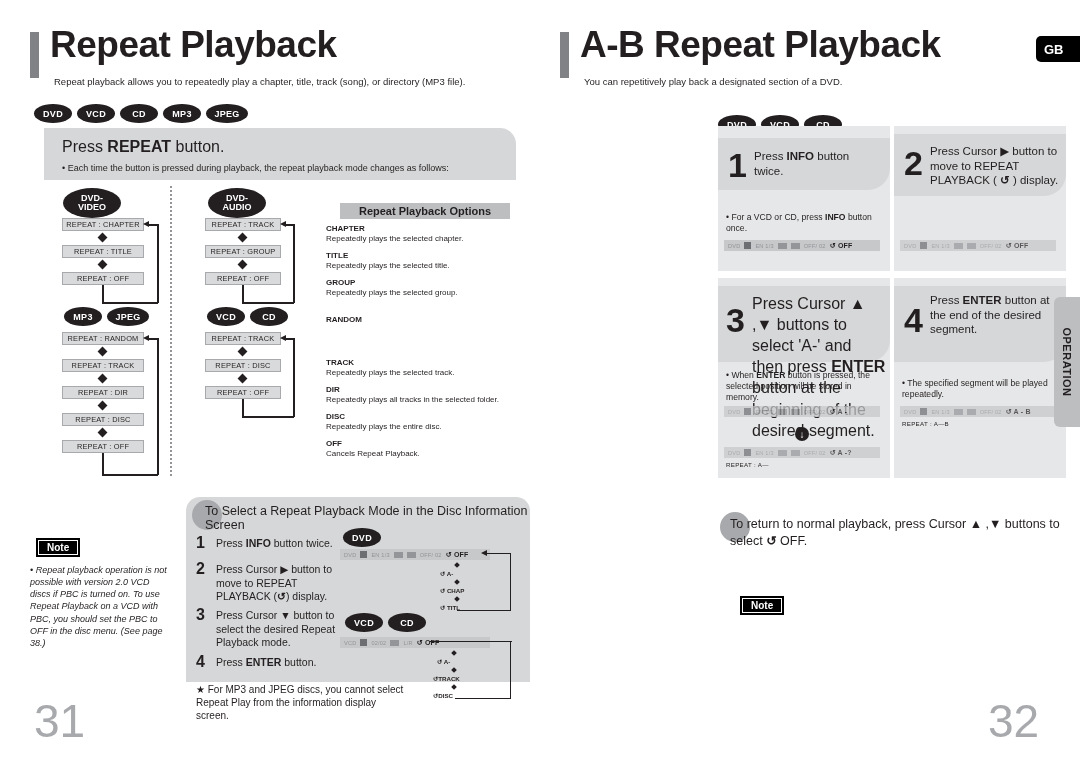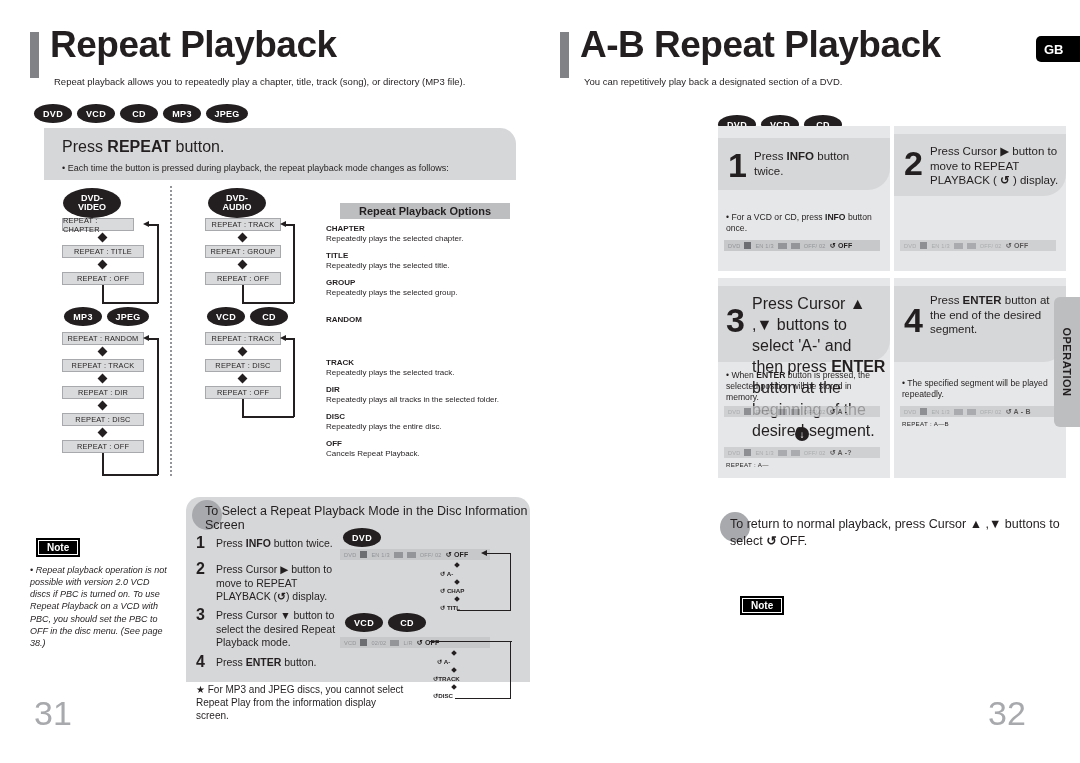--- a/index.html
+++ b/index.html
@@ -94,21 +94,21 @@
   .numlist b{font-weight:bold;}
   .bignum{position:absolute;font-size:16px;font-weight:bold;}
 
   
   .optab{position:absolute;right:0;top:297px;width:26px;height:130px;background:#bcbec0;
          border-radius:6px 0 0 6px;}
   .optab span{position:absolute;left:50%;top:50%;transform:translate(-50%,-50%) rotate(90deg);
          font-size:11px;font-weight:bold;letter-spacing:0.5px;white-space:nowrap;color:#231f20;}
 
   
-  .pgnum{position:absolute;font-size:34px;color:#a7a9ac;}
+  .pgnum{position:absolute;font-size:46px;color:#a7a9ac;}
 
   .arrowdown{position:absolute;width:14px;height:14px;border-radius:50%;background:#231f20;
              color:#fff;font-size:10px;display:flex;align-items:center;justify-content:center;}
   .repeatglyph{font-weight:bold;}
 </style>
 </head>
 <body>
 
 <div class="page">
 
@@ -131,21 +131,21 @@
     <div class="panel rtop" style="left:44px;top:128px;width:472px;height:52px;"></div>
     <div class="press-title" style="left:62px;top:138px;">
       <span>Press </span><b>REPEAT</b><span> button.</span>
     </div>
     <div class="bullet-line" style="left:62px;top:163px;">• Each time the button is pressed during playback, the repeat playback mode changes as follows:</div>
 
     <div class="oval" style="left:63px;top:188px;width:58px;height:30px;">
       <span>DVD-</span>
       <span>VIDEO</span>
     </div>
-    <div class="fbox" style="left:62px;top:218px;width:72px;height:13px;">REPEAT : CHAPTER</div>
+    <div class="fbox" style="left:62px;top:218px;width:82px;height:13px;">REPEAT : CHAPTER</div>
     <div class="diamond" style="left:99px;top:234px;"></div>
     <div class="fbox" style="left:62px;top:245px;width:82px;height:13px;">REPEAT : TITLE</div>
     <div class="diamond" style="left:99px;top:261px;"></div>
     <div class="fbox" style="left:62px;top:272px;width:82px;height:13px;">REPEAT : OFF</div>
     <div class="vline" style="left:102px;top:285px;height:18px;"></div>
     <div class="hline" style="left:102px;top:302px;width:56px;"></div>
     <div class="vline" style="left:157px;top:224px;height:79px;"></div>
     <div class="hline" style="left:148px;top:224px;width:10px;"></div>
     <div class="arrowL" style="left:143px;top:221px;"></div>
 

